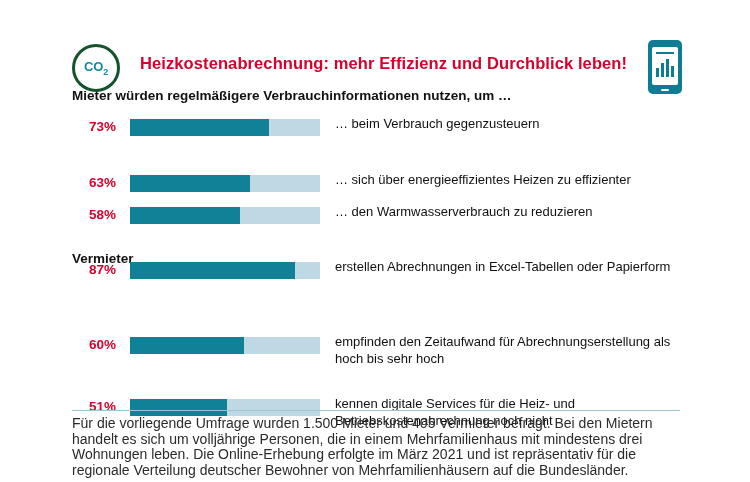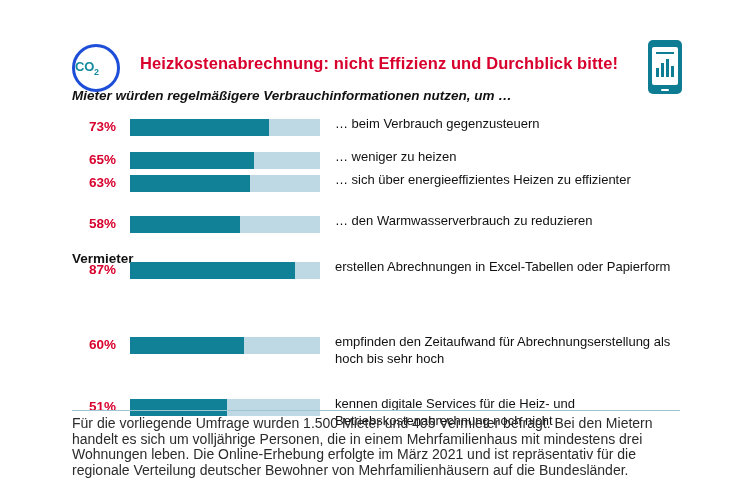--- a/index.html
+++ b/index.html
@@ -31,24 +31,25 @@
     width: 750px;
     height: 62px;
   }
   .co2-badge {
     position: absolute;
     left: 72px;
     top: 26px;
     width: 48px;
     height: 48px;
     border-radius: 50%;
-    border: 3px solid #1d4ed8;
+    border: 3px solid #14532d;
     box-sizing: border-box;
     display: flex;
     align-items: center;
+    justify-content: center;
   }
   .co2-badge span {
     font-size: 13px;
     font-weight: bold;
     color: #138b9e;
     letter-spacing: -0.2px;
   }
   .co2-badge span sub {
     font-size: 9px;
   }
@@ -126,21 +127,21 @@
   }
 
   
   .section-title {
     position: absolute;
     left: 72px;
     font-size: 13.5px;
     font-weight: bold;
     color: #111111;
   }
-  #section-title-0 { top: 88px; font-style: italic; }
+  #section-title-0 { top: 88px; }
   #section-title-1 { top: 231px; margin-top: 20px; }
 
   
   .rows {
     position: absolute;
     left: 0;
     top: 0;
     width: 744px;
     height: 482px;
     pointer-events: none;
@@ -209,21 +210,21 @@
 </style>
 </head>
 <body>
 
 <div class="page">
 
   <div class="header">
     <div class="co2-badge">
       <span>CO<sub>2</sub></span>
     </div>
-    <div class="headline">Heizkostenabrechnung: nicht Effizienz und Durchblick bitte!</div>
+    <div class="headline">Heizkostenabrechnung: mehr Effizienz und Durchblick leben!</div>
     <div class="phone-icon">
       <div class="phone-body"></div>
       <div class="phone-screen">
         <div class="topline"></div>
         <div class="bars">
           <i></i>
           <i></i>
           <i></i>
           <i></i>
         </div>
@@ -236,35 +237,28 @@
   <div class="section-title" id="section-title-1">Vermieter</div>
 
   <div class="rows" id="rows-container">
       <div class="row" style="top: 117px;">
         <div class="pct">73%</div>
         <div class="bar-track">
           <div class="bar-fill" style="width: 138.7px;"></div>
         </div>
         <div class="label">… beim Verbrauch gegenzusteuern</div>
       </div>
-      <div class="row" style="top: 150px;">
-        <div class="pct">65%</div>
-        <div class="bar-track">
-          <div class="bar-fill" style="width: 123.5px;"></div>
-        </div>
-        <div class="label">… weniger zu heizen</div>
-      </div>
       <div class="row" style="top: 173px;">
         <div class="pct">63%</div>
         <div class="bar-track">
           <div class="bar-fill" style="width: 119.7px;"></div>
         </div>
         <div class="label">… sich über energieeffizientes Heizen zu effizienter</div>
       </div>
-      <div class="row" style="top: 214px;">
+      <div class="row" style="top: 205px;">
         <div class="pct">58%</div>
         <div class="bar-track">
           <div class="bar-fill" style="width: 110.2px;"></div>
         </div>
         <div class="label">… den Warmwasserverbrauch zu reduzieren</div>
       </div>
       <div class="row" style="top: 260px;">
         <div class="pct">87%</div>
         <div class="bar-track">
           <div class="bar-fill" style="width: 165.3px;"></div>

